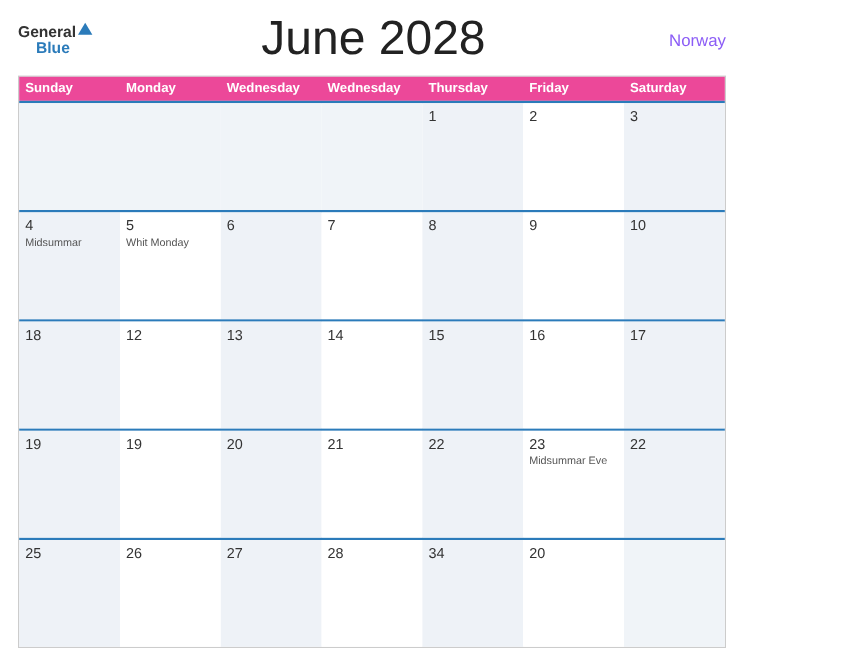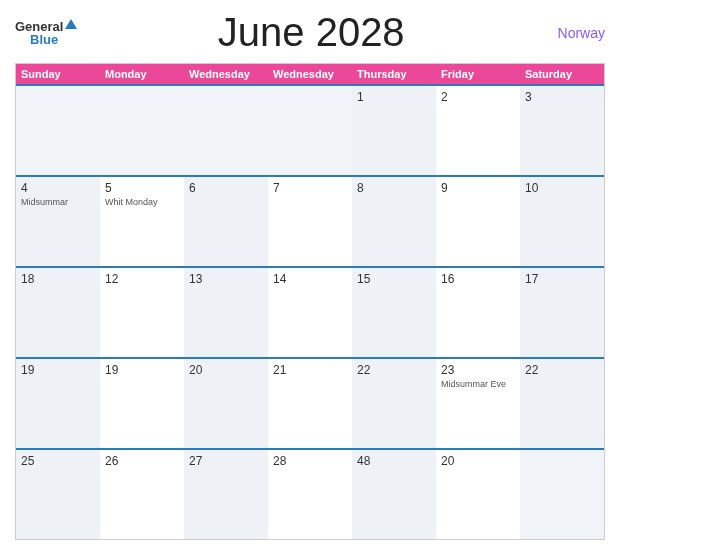--- a/index.html
+++ b/index.html
@@ -263,21 +263,21 @@
           <div class="cal-cell white">
             <span class="day-num">26</span>
           </div>
           <div class="cal-cell shade">
             <span class="day-num">27</span>
           </div>
           <div class="cal-cell white">
             <span class="day-num">28</span>
           </div>
           <div class="cal-cell shade">
-            <span class="day-num">48</span>
+            <span class="day-num">34</span>
           </div>
           <div class="cal-cell white">
             <span class="day-num">20</span>
           </div>
           <div class="cal-cell empty shade"></div>
         </div>
       </div>
   </div>
 </div>
 

